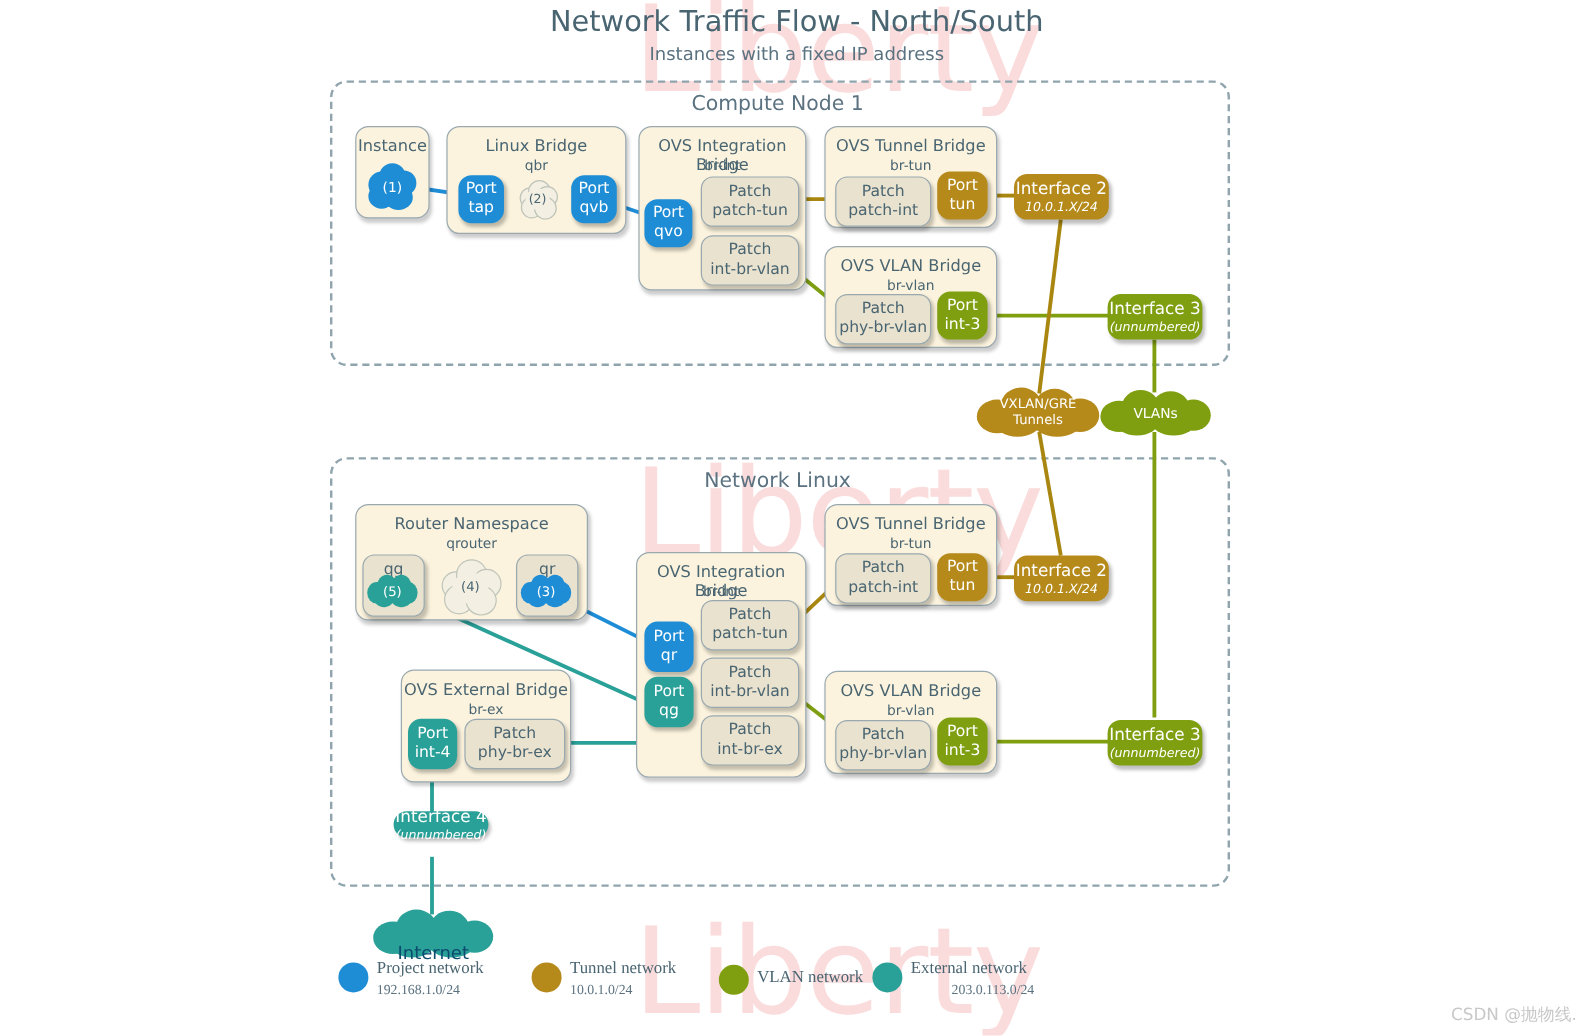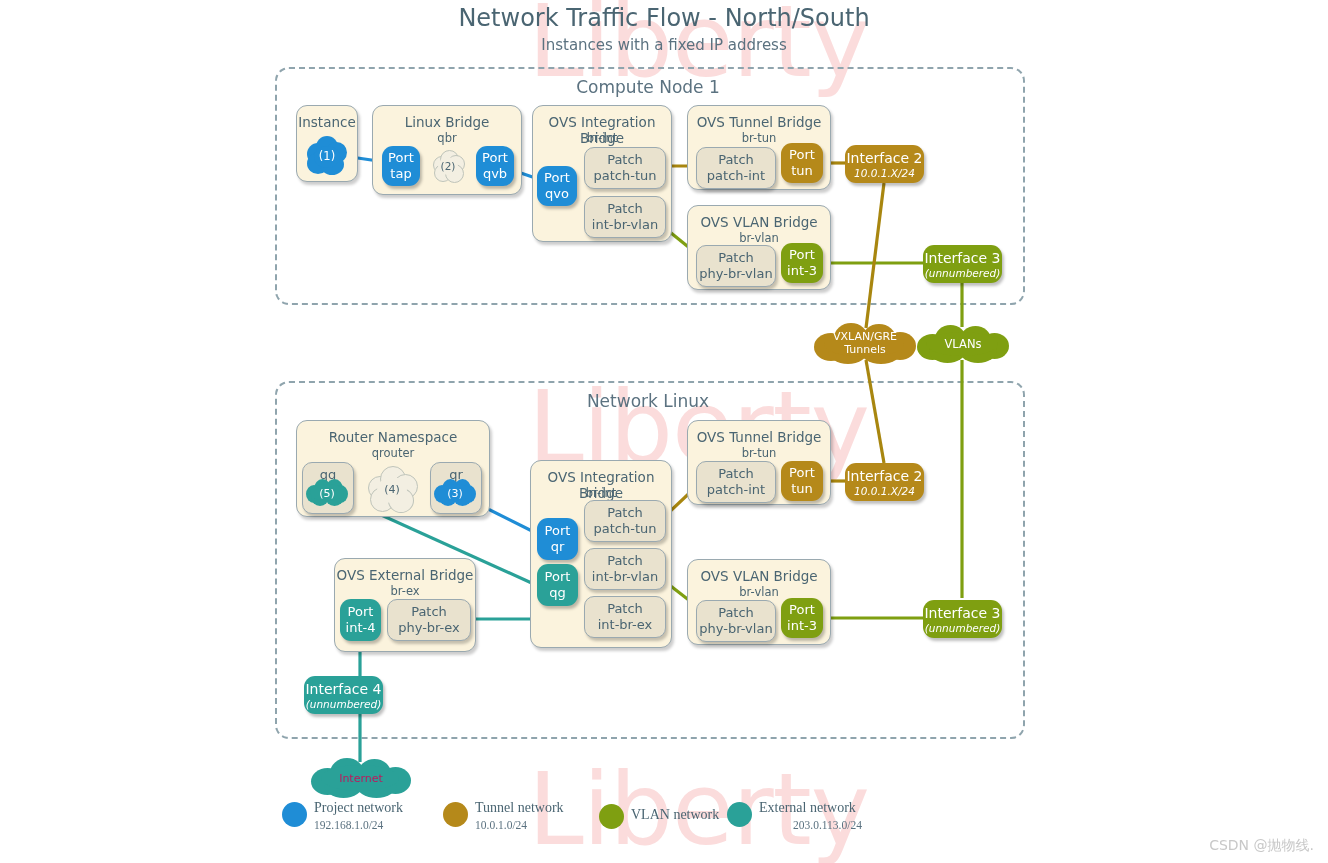--- a/index.html
+++ b/index.html
@@ -356,34 +356,34 @@
 </div>
 
 <div class="iface c-gold" style="left:845px;top:463px;width:79px;height:38px;">
   <span class="t1">Interface 2</span>
   <span class="t2">10.0.1.X/24</span>
 </div>
 <div class="iface c-olive" style="left:923px;top:600px;width:79px;height:38px;">
   <span class="t1">Interface 3</span>
   <span class="t2">(unnumbered)</span>
 </div>
-<div class="iface c-teal" style="left:304px;top:676px;width:79px;height:38px;">
+<div class="iface c-teal" style="left:328px;top:676px;width:79px;height:22px;">
   <span class="t1">Interface 4</span>
   <span class="t2">(unnumbered)</span>
 </div>
 
 <div class="cloud cl-teal" style="left:311px;top:758px;width:100px;height:40px;">
   <div class="blob" style="left:0px;top:10px;width:33px;height:27px;"></div>
   <div class="blob" style="left:19px;top:0px;width:34px;height:30px;"></div>
   <div class="blob" style="left:47px;top:1px;width:33px;height:29px;"></div>
   <div class="blob" style="left:69px;top:9px;width:31px;height:27px;"></div>
   <div class="blob" style="left:13px;top:13px;width:39px;height:27px;"></div>
   <div class="blob" style="left:45px;top:13px;width:41px;height:27px;"></div>
   <div class="blob" style="left:10px;top:7px;width:78px;height:26px;"></div>
-  <div class="lab" style="color:#be185d;font-size:11px;">Internet</div>
+  <div class="lab" style="color:#0c4a6e;font-size:15px;margin-top:16px;">Internet</div>
 </div>
 
 <div class="legend" style="left:0;top:0;width:1328px;height:863px;">
 
   <div class="ldot" style="left:282px;top:802px;background:#1f8dd6;"></div>
   <div class="lname" style="left:314px;top:800px;">Project network</div>
   <div class="lsub" style="left:314px;top:819px;">192.168.1.0/24</div>
 
   <div class="ldot" style="left:443px;top:802px;background:#b5891a;"></div>
   <div class="lname" style="left:475px;top:800px;">Tunnel network</div>

